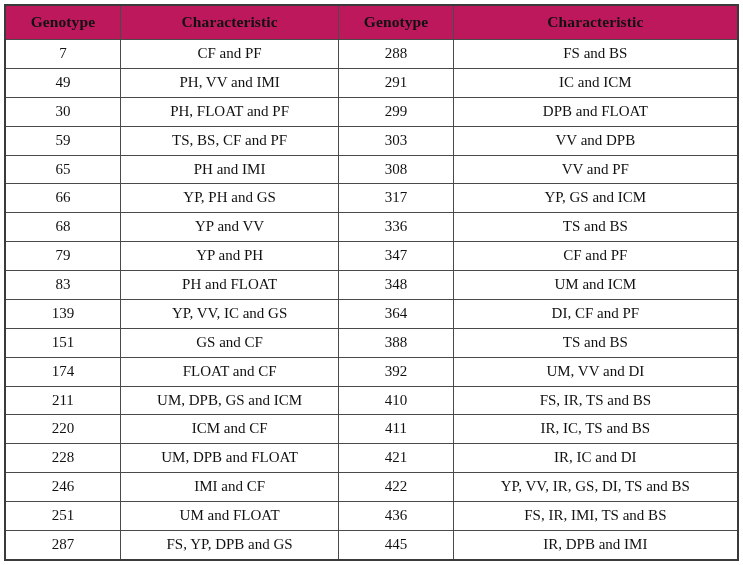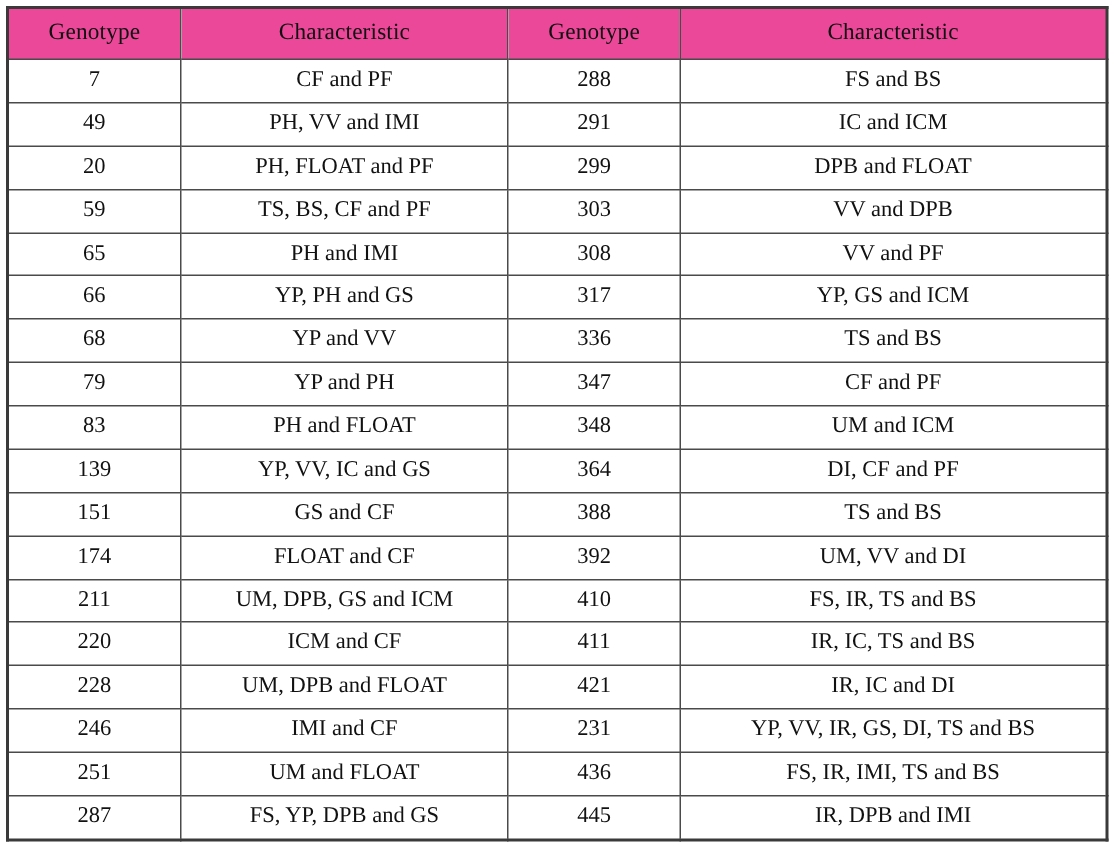--- a/index.html
+++ b/index.html
@@ -39,22 +39,22 @@
   table.genotype-table td {
     border: 1px solid #4a4a4a;
     text-align: center;
     vertical-align: middle;
     padding: 0 4px;
     line-height: 1.05;
     white-space: nowrap;
     overflow: hidden;
   }
   table.genotype-table thead th {
-    background: #ec4899;
-    font-weight: normal;
+    background: #be185d;
+    font-weight: bold;
     font-size: 15.5px;
     height: 33px;
     letter-spacing: 0.1px;
   }
   table.genotype-table tbody td {
     background: #ffffff;
     font-weight: normal;
     font-size: 15px;
     height: 24.5px;
   }
@@ -91,21 +91,21 @@
           <td class="num">288</td>
           <td>FS and BS</td>
         </tr>
         <tr>
           <td class="num">49</td>
           <td>PH, VV and IMI</td>
           <td class="num">291</td>
           <td>IC and ICM</td>
         </tr>
         <tr>
-          <td class="num">20</td>
+          <td class="num">30</td>
           <td>PH, FLOAT and PF</td>
           <td class="num">299</td>
           <td>DPB and FLOAT</td>
         </tr>
         <tr>
           <td class="num">59</td>
           <td>TS, BS, CF and PF</td>
           <td class="num">303</td>
           <td>VV and DPB</td>
         </tr>
@@ -171,21 +171,21 @@
         </tr>
         <tr>
           <td class="num">228</td>
           <td>UM, DPB and FLOAT</td>
           <td class="num">421</td>
           <td>IR, IC and DI</td>
         </tr>
         <tr>
           <td class="num">246</td>
           <td>IMI and CF</td>
-          <td class="num">231</td>
+          <td class="num">422</td>
           <td>YP, VV, IR, GS, DI, TS and BS</td>
         </tr>
         <tr>
           <td class="num">251</td>
           <td>UM and FLOAT</td>
           <td class="num">436</td>
           <td>FS, IR, IMI, TS and BS</td>
         </tr>
         <tr>
           <td class="num">287</td>

